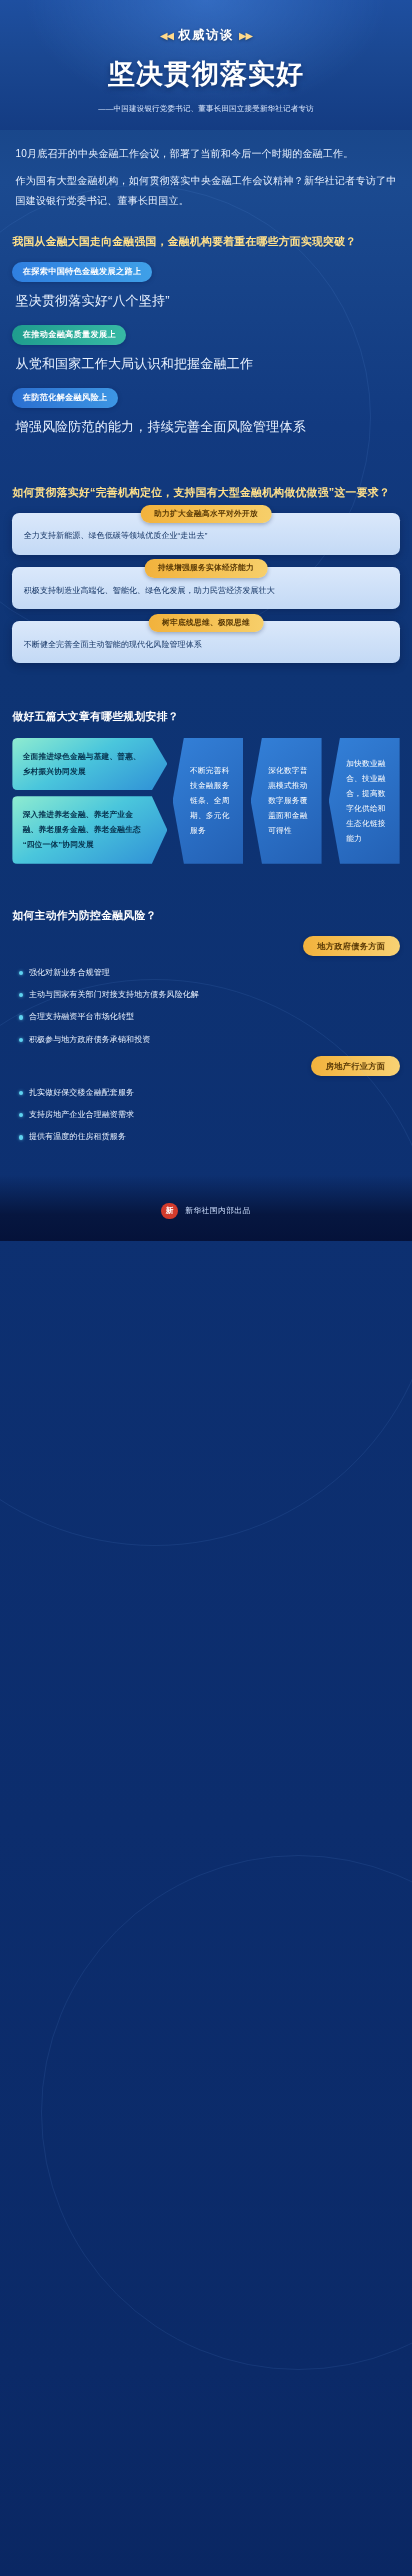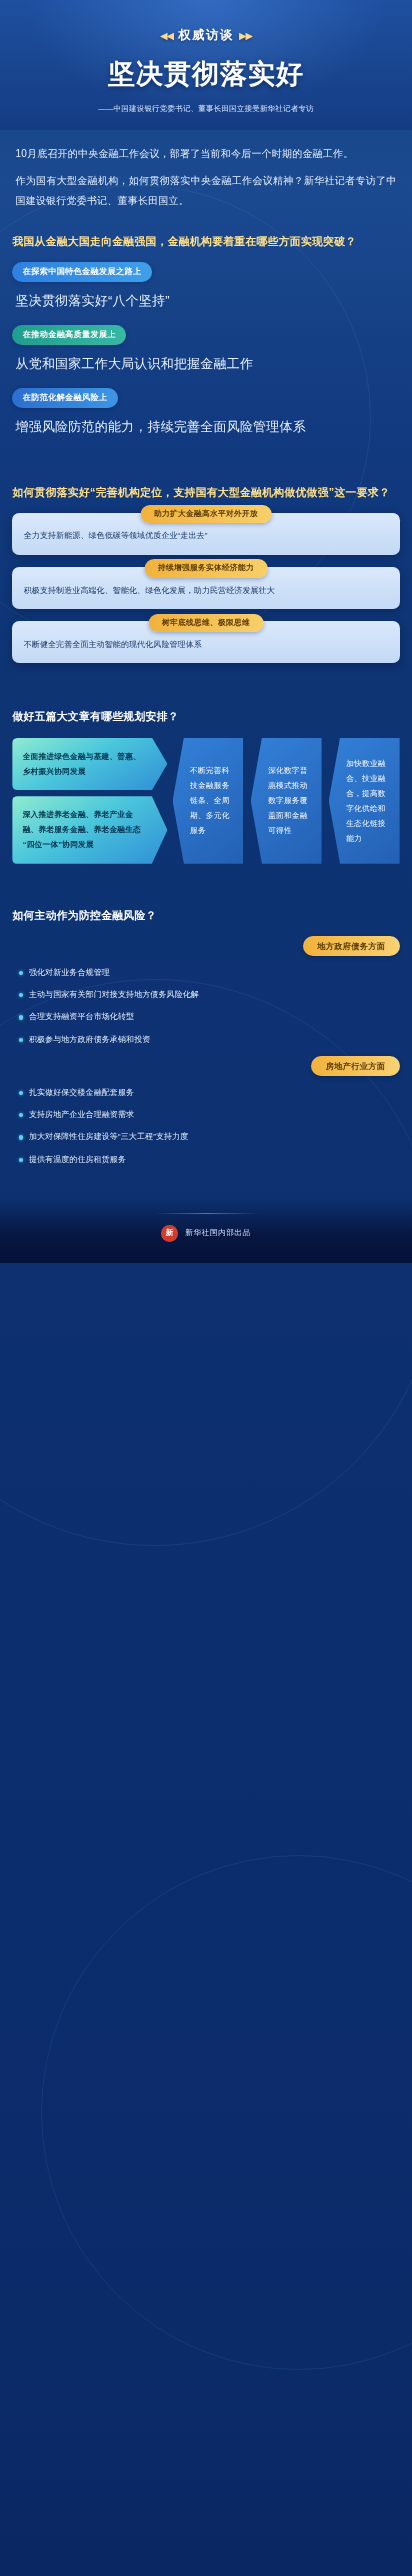--- a/index.html
+++ b/index.html
@@ -262,21 +262,20 @@
       <li>合理支持融资平台市场化转型</li>
       <li>积极参与地方政府债务承销和投资</li>
     </ul>
 
     <div class="sub-tag-wrap">
       <span class="sub-tag">房地产行业方面</span>
     </div>
     <ul class="bullets">
       <li>扎实做好保交楼金融配套服务</li>
       <li>支持房地产企业合理融资需求</li>
-      <li>加大对保障性住房建设等“三大工程”支持力度</li>
       <li>提供有温度的住房租赁服务</li>
     </ul>
   </div>
 
   <div class="footer">
     <div class="divider-line"></div>
     <span class="logo-circle">新</span>
     <span class="footer-text">新华社国内部出品</span>
   </div>
 

